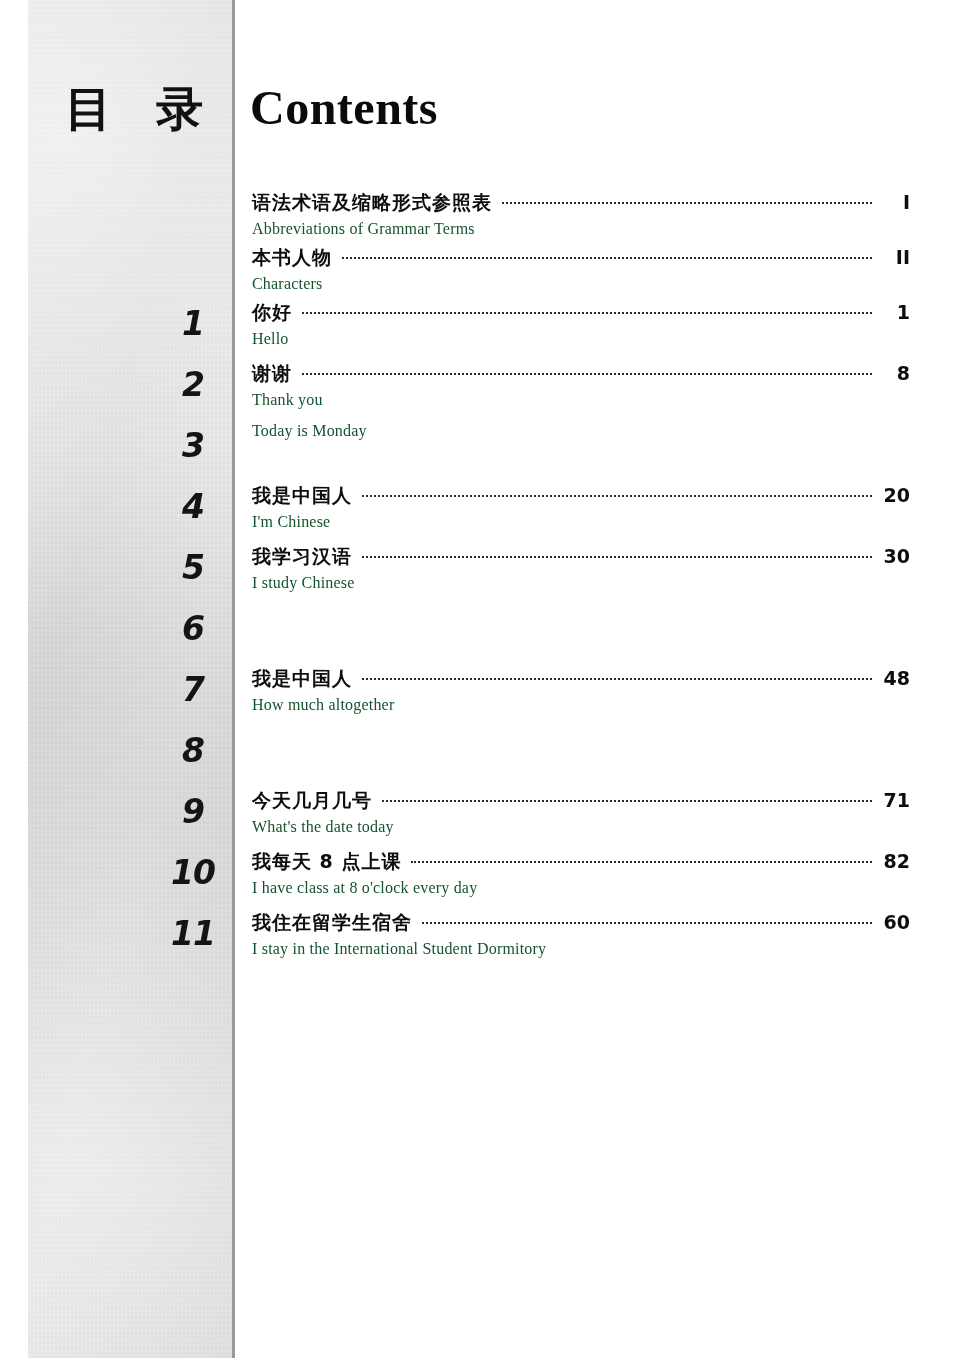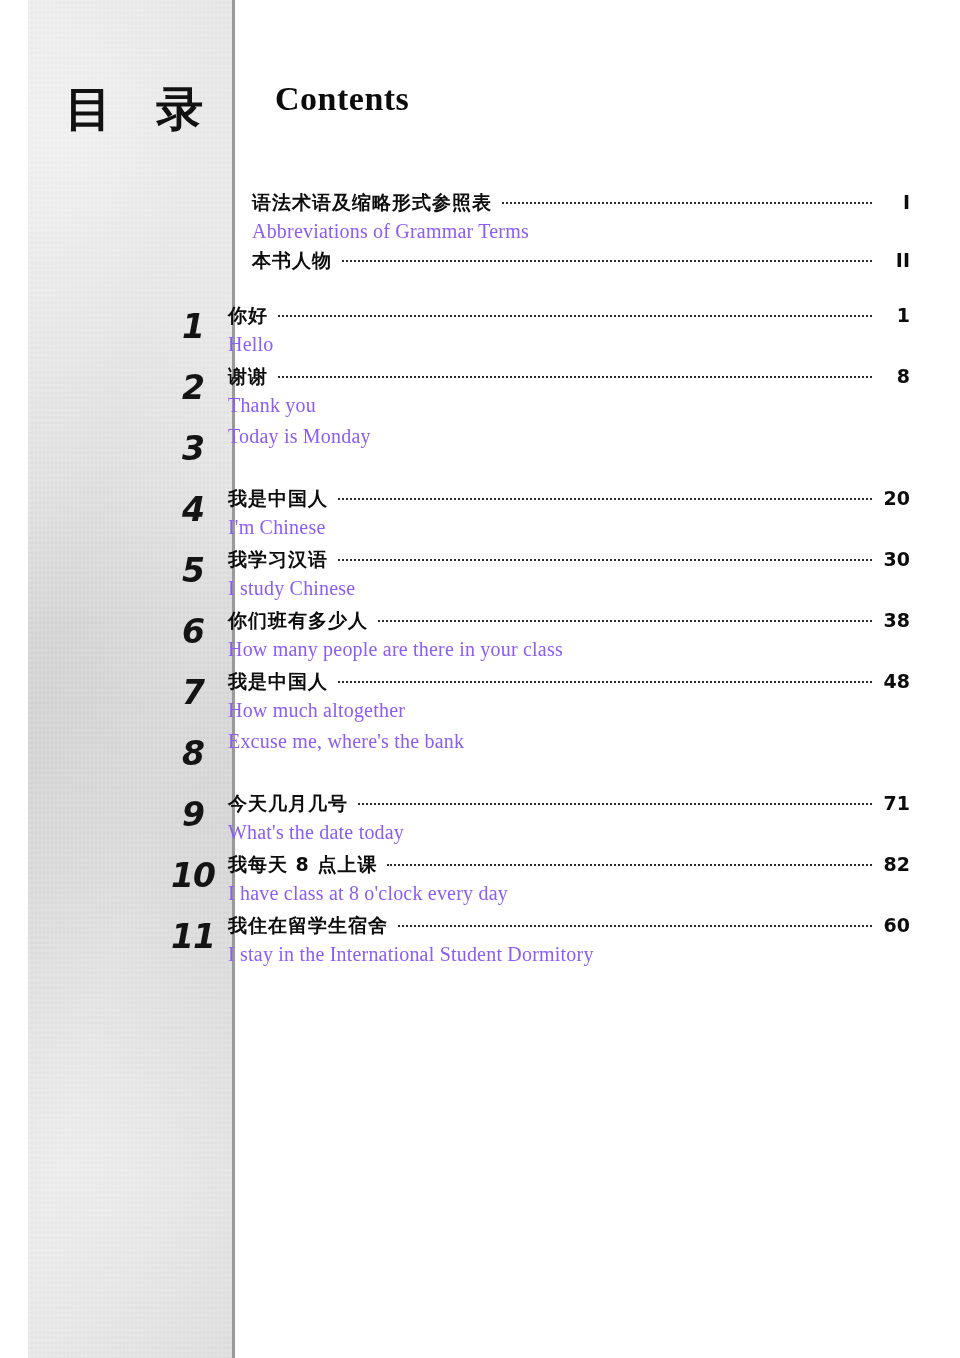--- a/index.html
+++ b/index.html
@@ -64,24 +64,23 @@
     letter-spacing: 14px;
     color: #111;
     z-index: 3;
   }
   .title-en {
     position: absolute;
     left: 250px;
     top: 80px;
     font-family: "Liberation Serif", serif;
     font-weight: bold;
-    font-size: 34px;
+    font-size: 48px;
     color: #0b0b0b;
     letter-spacing: 0.5px;
-    margin-left: 25px;
   }
 
   
   .toc {
     position: absolute;
     left: 150px;
     top: 190px;
     width: 760px;
   }
   .entry {
@@ -96,21 +95,21 @@
     width: 86px;
     text-align: center;
     font-family: "DejaVu Sans", sans-serif;
     font-weight: bold;
     font-style: italic;
     font-size: 33px;
     color: #141414;
     letter-spacing: -1px;
   }
   .entry-body {
-    margin-left: 78px;
+    margin-left: 102px;
     padding-right: 0;
   }
   .line-cn {
     display: flex;
     align-items: baseline;
     width: 100%;
   }
   .cn {
     font-family: "DejaVu Sans", sans-serif;
     font-weight: bold;
@@ -131,22 +130,22 @@
     font-family: "DejaVu Sans", sans-serif;
     font-weight: bold;
     font-size: 19px;
     color: #0d0d0d;
     min-width: 30px;
     text-align: right;
     white-space: nowrap;
   }
   .en {
     font-family: "Liberation Serif", serif;
-    font-size: 20px;
-    color: #8b5cf6;
+    font-size: 16px;
+    color: #14532d;
     margin-top: 4px;
     letter-spacing: 0.2px;
   }
 
   
   .entry.frontmatter { min-height: 50px; }
   .entry.frontmatter .entry-body { margin-left: 102px; }
 </style>
 </head>
 <body>
@@ -171,20 +170,21 @@
       </div>
     </div>
 
     <div class="entry frontmatter">
       <div class="entry-body">
         <div class="line-cn">
           <span class="cn">本书人物</span>
           <span class="dots"></span>
           <span class="pg">II</span>
         </div>
+        <div class="en">Characters</div>
       </div>
     </div>
 
     <div class="entry">
       <div class="num">1</div>
       <div class="entry-body">
         <div class="line-cn">
           <span class="cn">你好</span>
           <span class="dots"></span>
           <span class="pg">1</span>
@@ -231,46 +231,37 @@
           <span class="cn">我学习汉语</span>
           <span class="dots"></span>
           <span class="pg">30</span>
         </div>
         <div class="en">I study Chinese</div>
       </div>
     </div>
 
     <div class="entry">
       <div class="num">6</div>
-      <div class="entry-body">
-        <div class="line-cn">
-          <span class="cn">你们班有多少人</span>
-          <span class="dots"></span>
-          <span class="pg">38</span>
-        </div>
-        <div class="en">How many people are there in your class</div>
-      </div>
     </div>
 
     <div class="entry">
       <div class="num">7</div>
       <div class="entry-body">
         <div class="line-cn">
           <span class="cn">我是中国人</span>
           <span class="dots"></span>
           <span class="pg">48</span>
         </div>
         <div class="en">How much altogether</div>
       </div>
     </div>
 
     <div class="entry">
       <div class="num">8</div>
       <div class="entry-body">
-        <div class="en">Excuse me, where's the bank</div>
       </div>
     </div>
 
     <div class="entry">
       <div class="num">9</div>
       <div class="entry-body">
         <div class="line-cn">
           <span class="cn">今天几月几号</span>
           <span class="dots"></span>
           <span class="pg">71</span>

